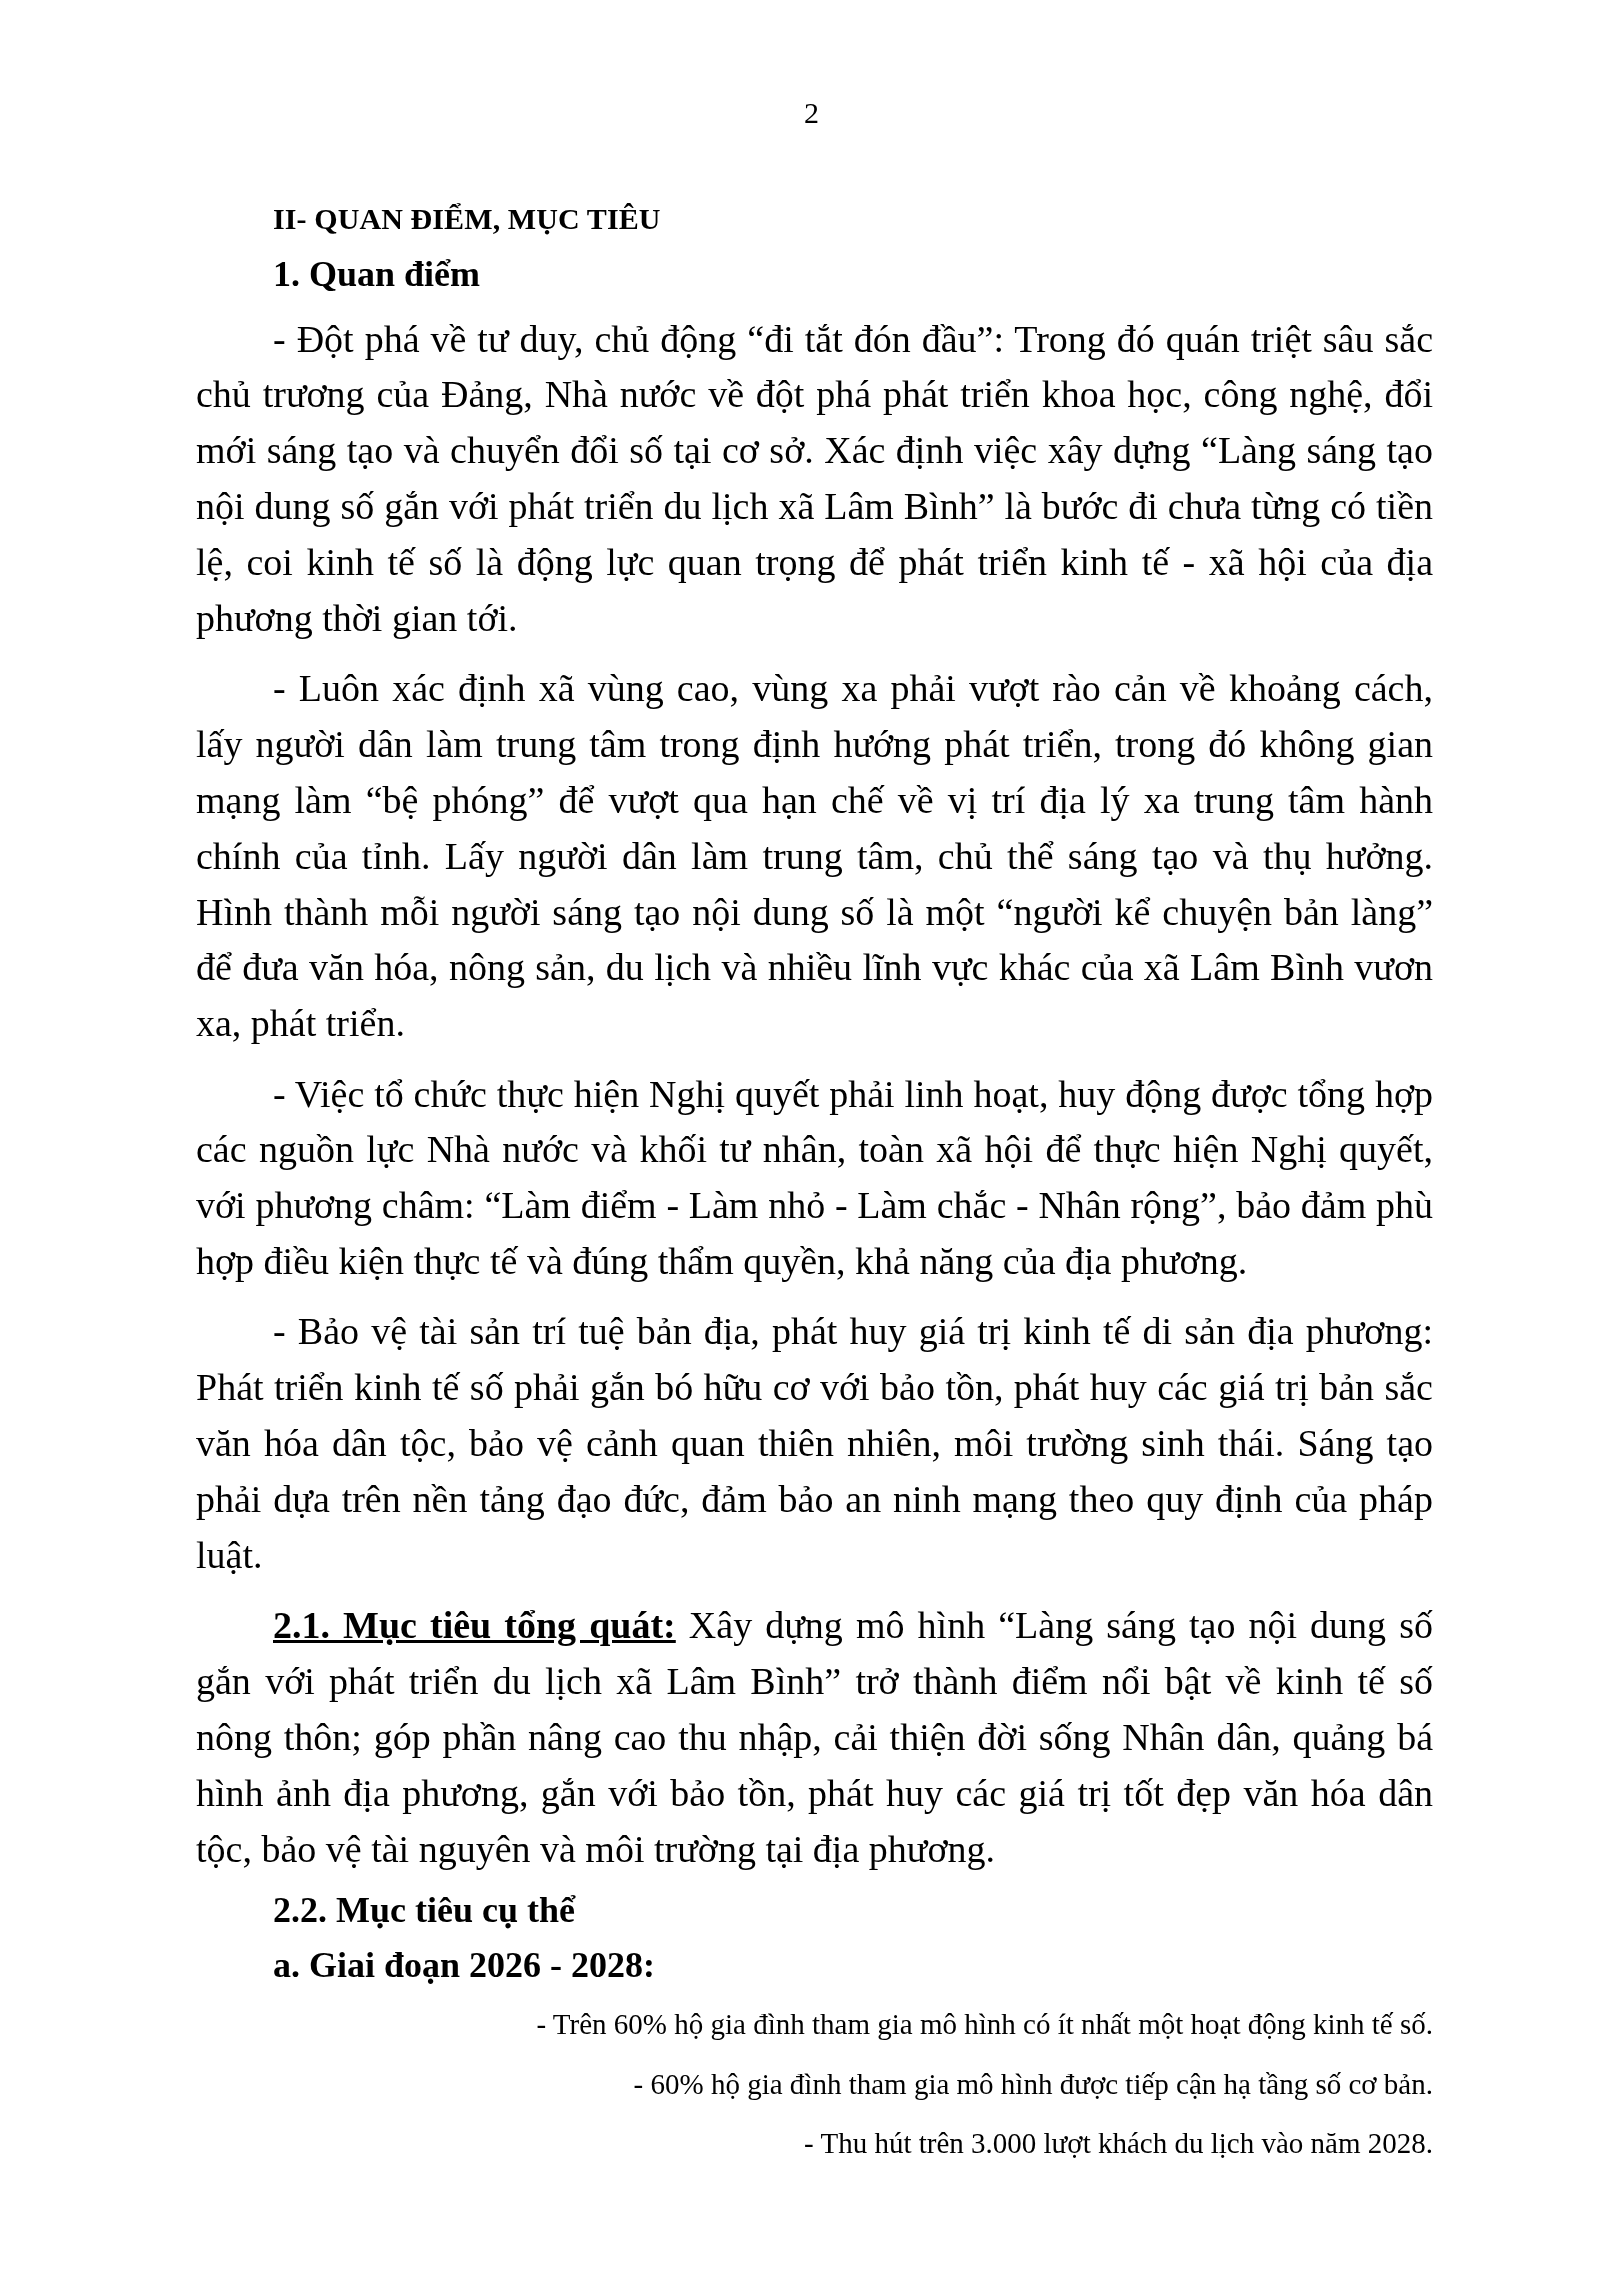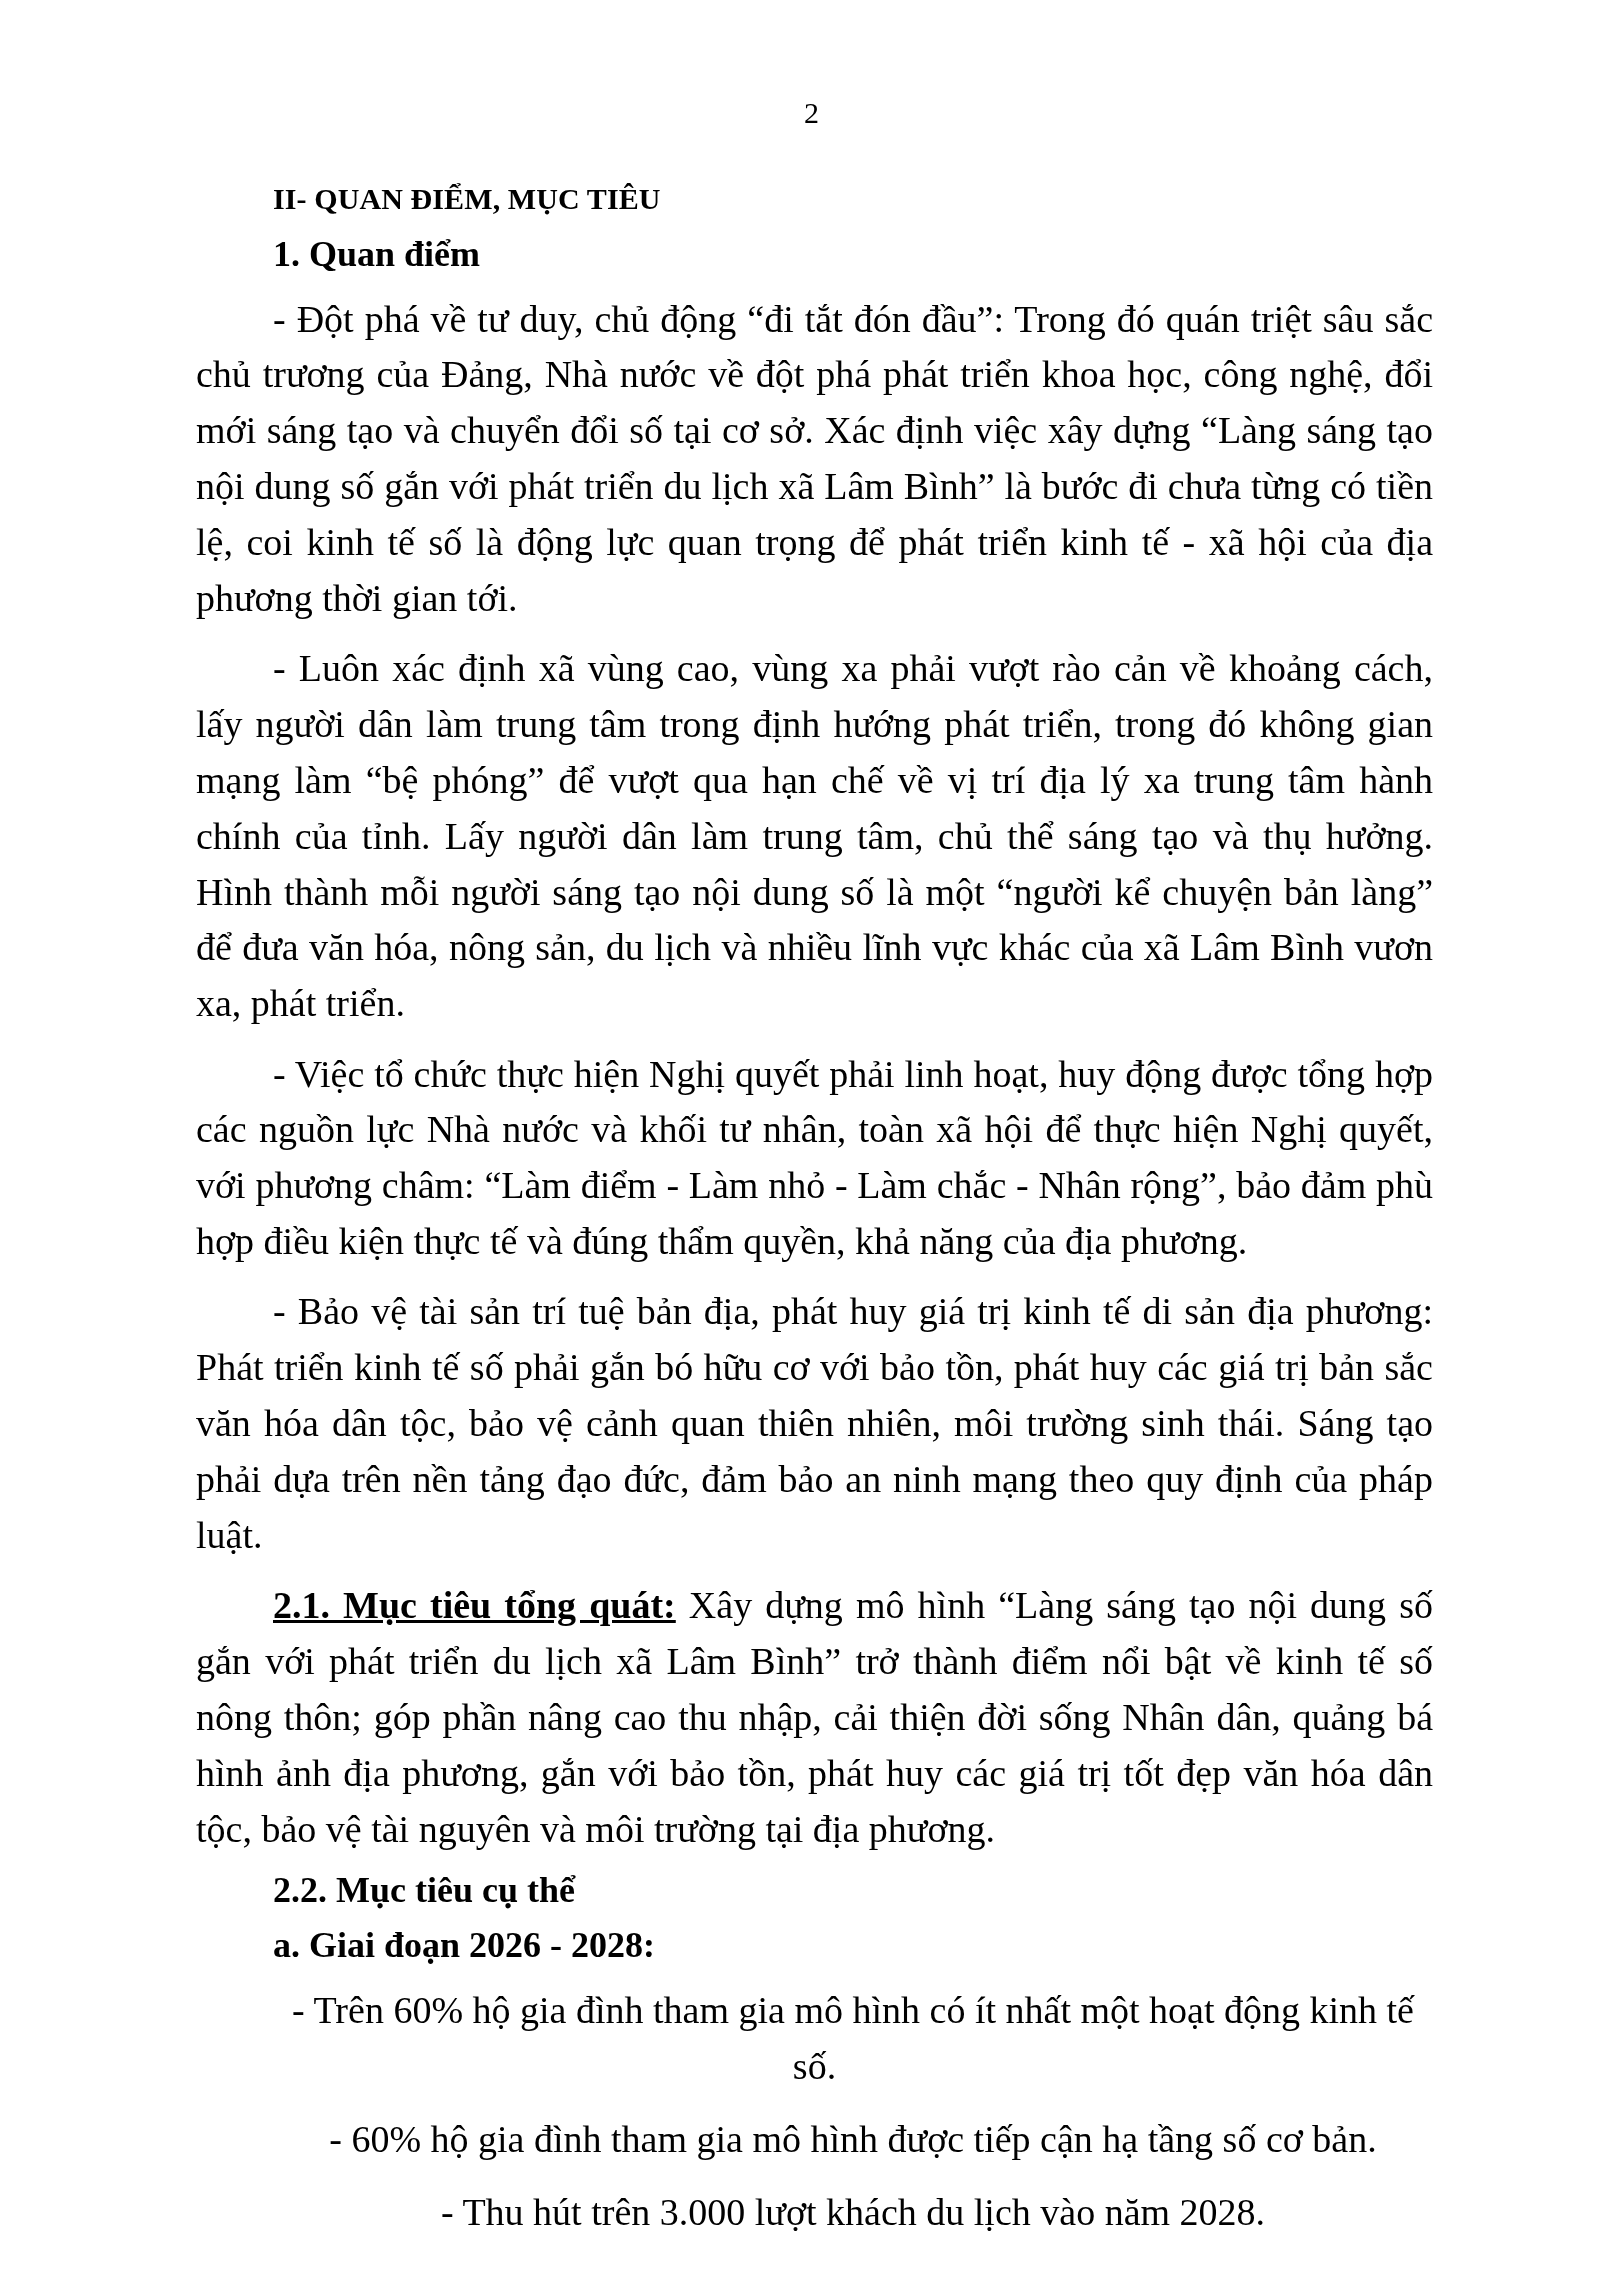--- a/index.html
+++ b/index.html
@@ -25,21 +25,21 @@
     left: 0;
     width: 1623px;
     text-align: center;
     font-size: 30px;
     line-height: 1;
     font-family: "Liberation Serif", "DejaVu Serif", serif;
   }
   .content {
     position: absolute;
     left: 196px;
-    top: 184px;
+    top: 204px;
     width: 1237px;
   }
   .h-section {
     font-size: 30px;
     font-weight: bold;
     line-height: 1.0;
     text-indent: 77px;
     margin: 0 0 22px 0;
     letter-spacing: 0.1px;
   }
@@ -53,23 +53,23 @@
   p.body {
     font-size: 38px;
     line-height: 1.47;
     text-align: justify;
     text-indent: 77px;
     margin: 0 0 14.4px 0;
     -webkit-hyphens: none;
     hyphens: none;
   }
   p.bullet {
-    font-size: 38px;
+    font-size: 29px;
     line-height: 1.47;
-    text-align: center;
+    text-align: right;
     text-indent: 77px;
     margin: 0 0 17px 0;
   }
   .lead {
     font-weight: bold;
     text-decoration: underline;
   }
 </style>
 </head>
 <body>

